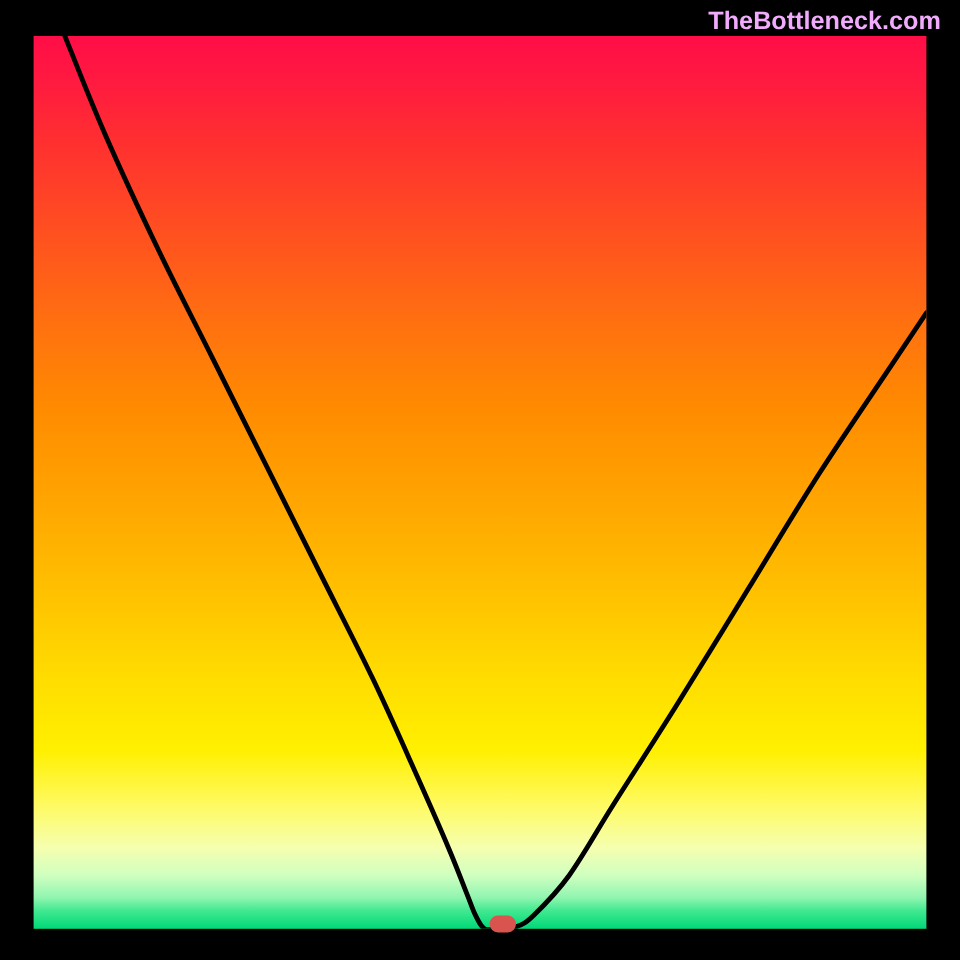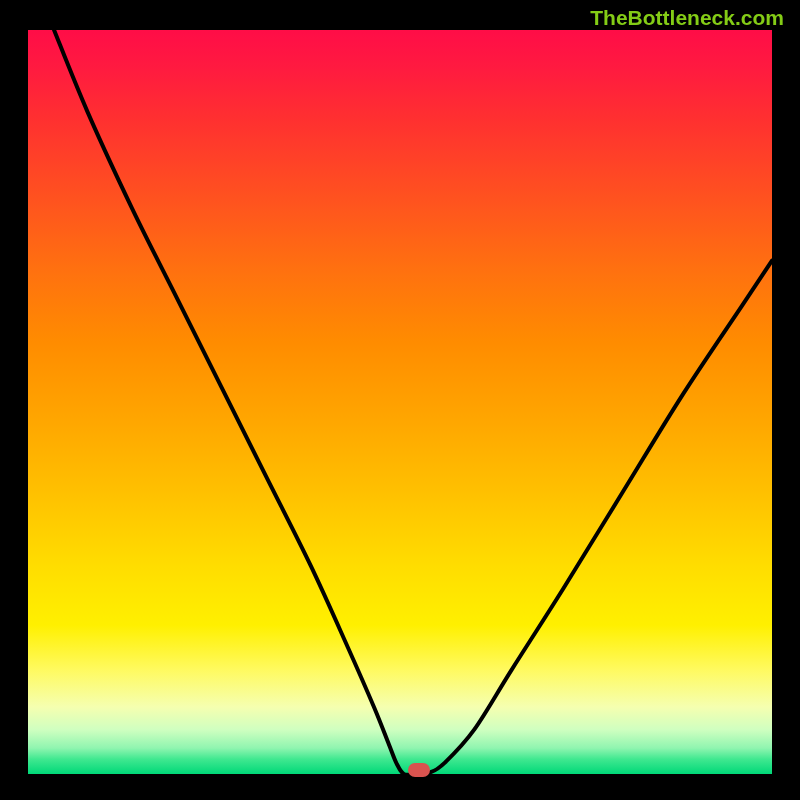--- a/index.html
+++ b/index.html
@@ -14,21 +14,21 @@
       position: relative;
       overflow: hidden;
     }
     .watermark {
       position: absolute;
       top: 6px;
       right: 16px;
       font-family: Arial, sans-serif;
       font-size: 21px;
       font-weight: bold;
-      color: #84cc16;
+      color: #f0abfc;
       z-index: 10;
     }
     .chart-area {
       position: absolute;
       top: 30px;
       left: 28px;
       width: 744px;
       height: 744px;
       background: linear-gradient(to bottom,
         #ff0d47 0%,

